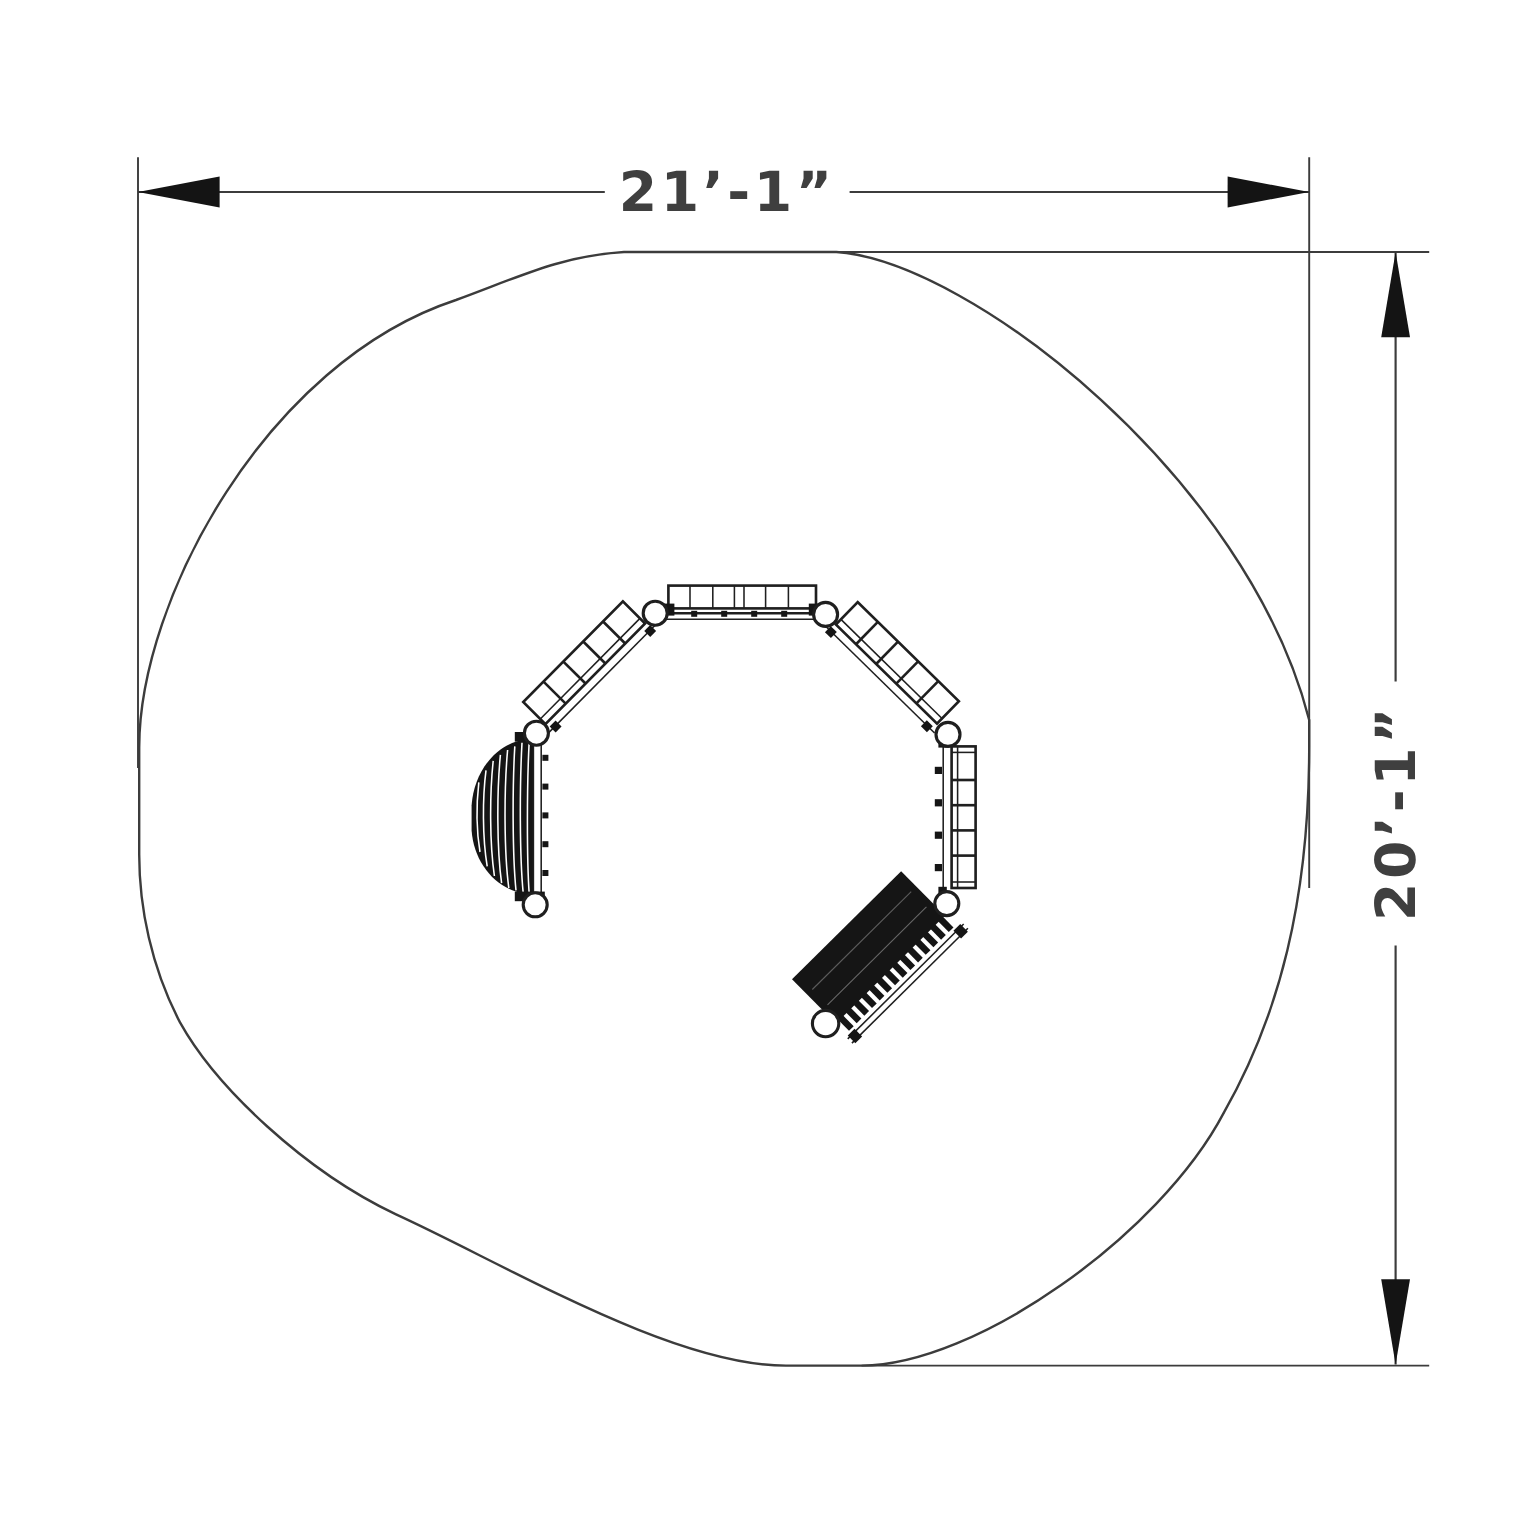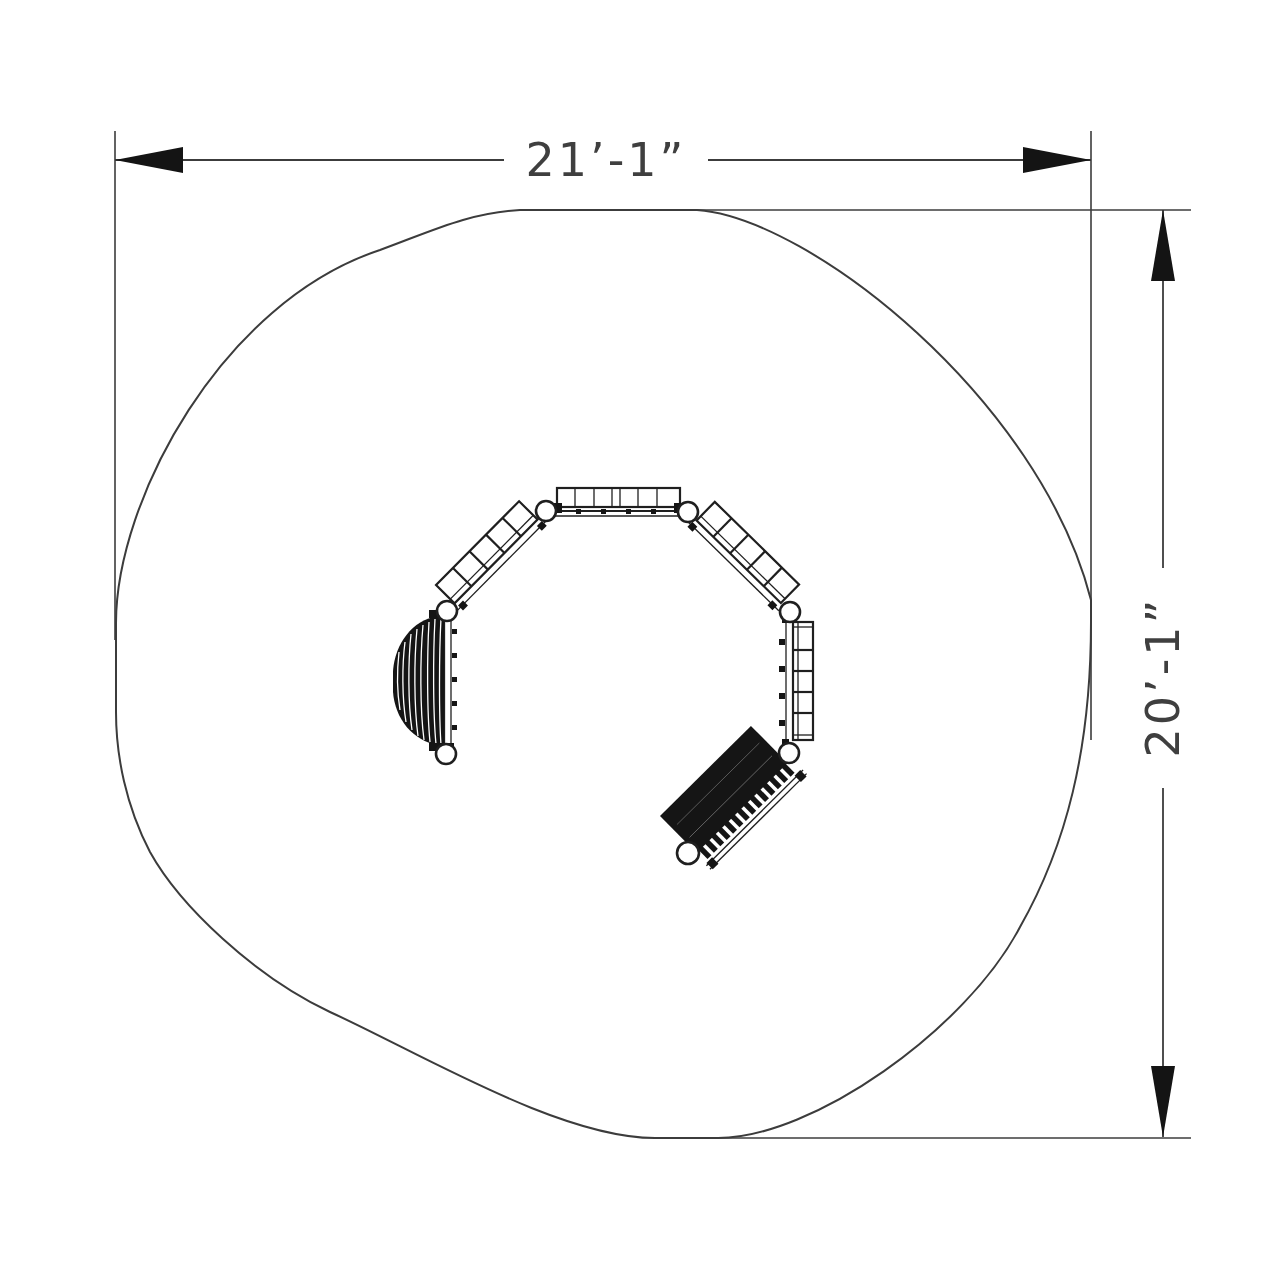--- a/index.html
+++ b/index.html
@@ -4,21 +4,21 @@
 <style>
   html, body {
     margin: 0;
     padding: 0;
     background: #ffffff;
     width: 1264px;
     height: 1275px;
     overflow: hidden;
     font-family: "DejaVu Sans", sans-serif;
   }
-  #stage { width: 1158px; height: 1275px; position: relative; }
+  #stage { width: 1158px; height: 1275px; position: relative; font-weight: bold; }
   svg { display: block; }
 
   
   .dim     { stroke: #3c3c3c; stroke-width: 1.8; fill: none; }
   .ext     { stroke: #3c3c3c; stroke-width: 1.6; fill: none; }
   .outline { stroke: #3c3c3c; stroke-width: 2;   fill: #ffffff; }
   .arrow   { fill: #141414; stroke: none; }
   .s1      { stroke: #1f1f1f; stroke-width: 1.3; fill: none; }
   .s2      { stroke: #1f1f1f; stroke-width: 2.2; fill: none; }
   .fd      { fill: #151515; stroke: none; }

